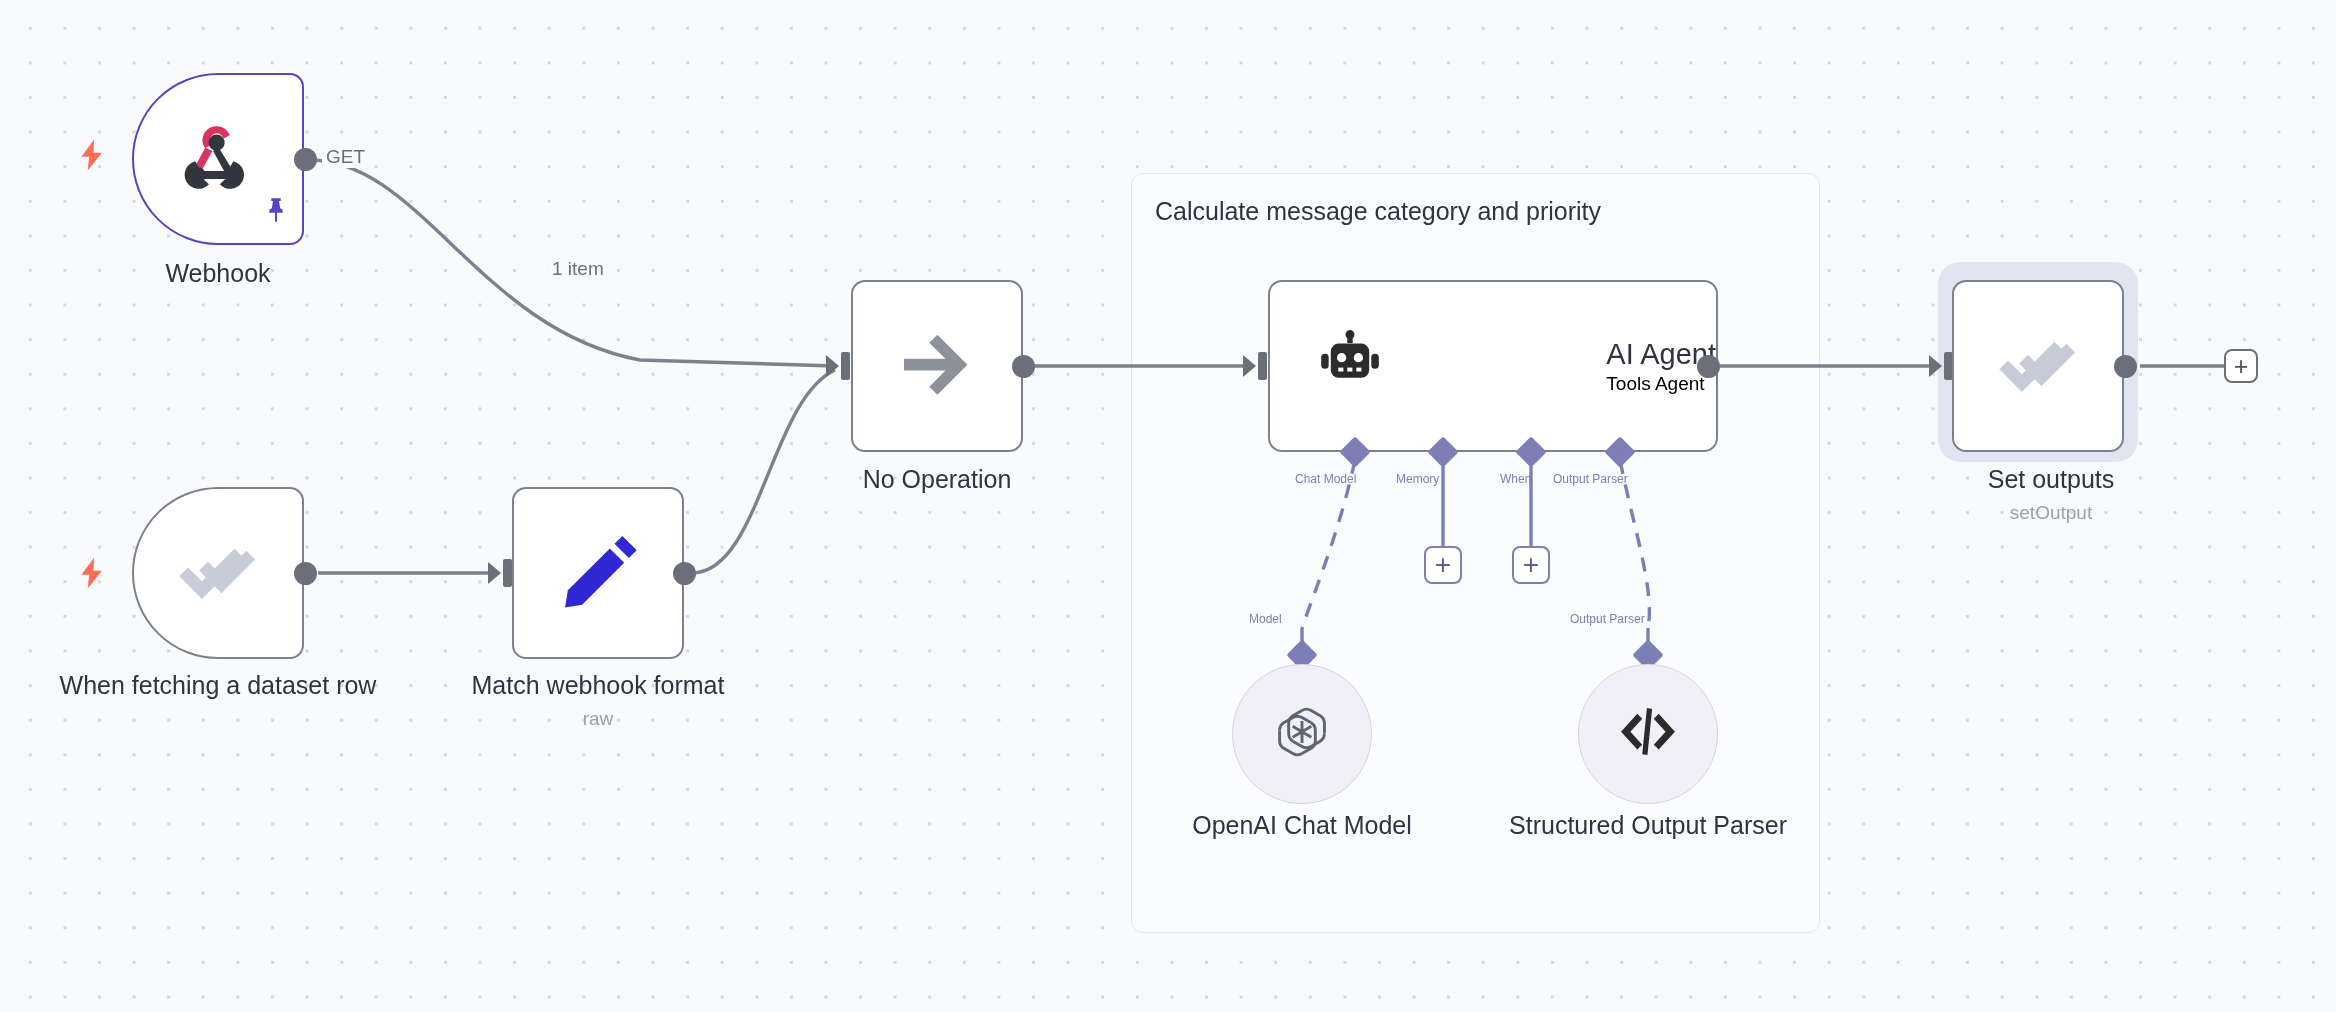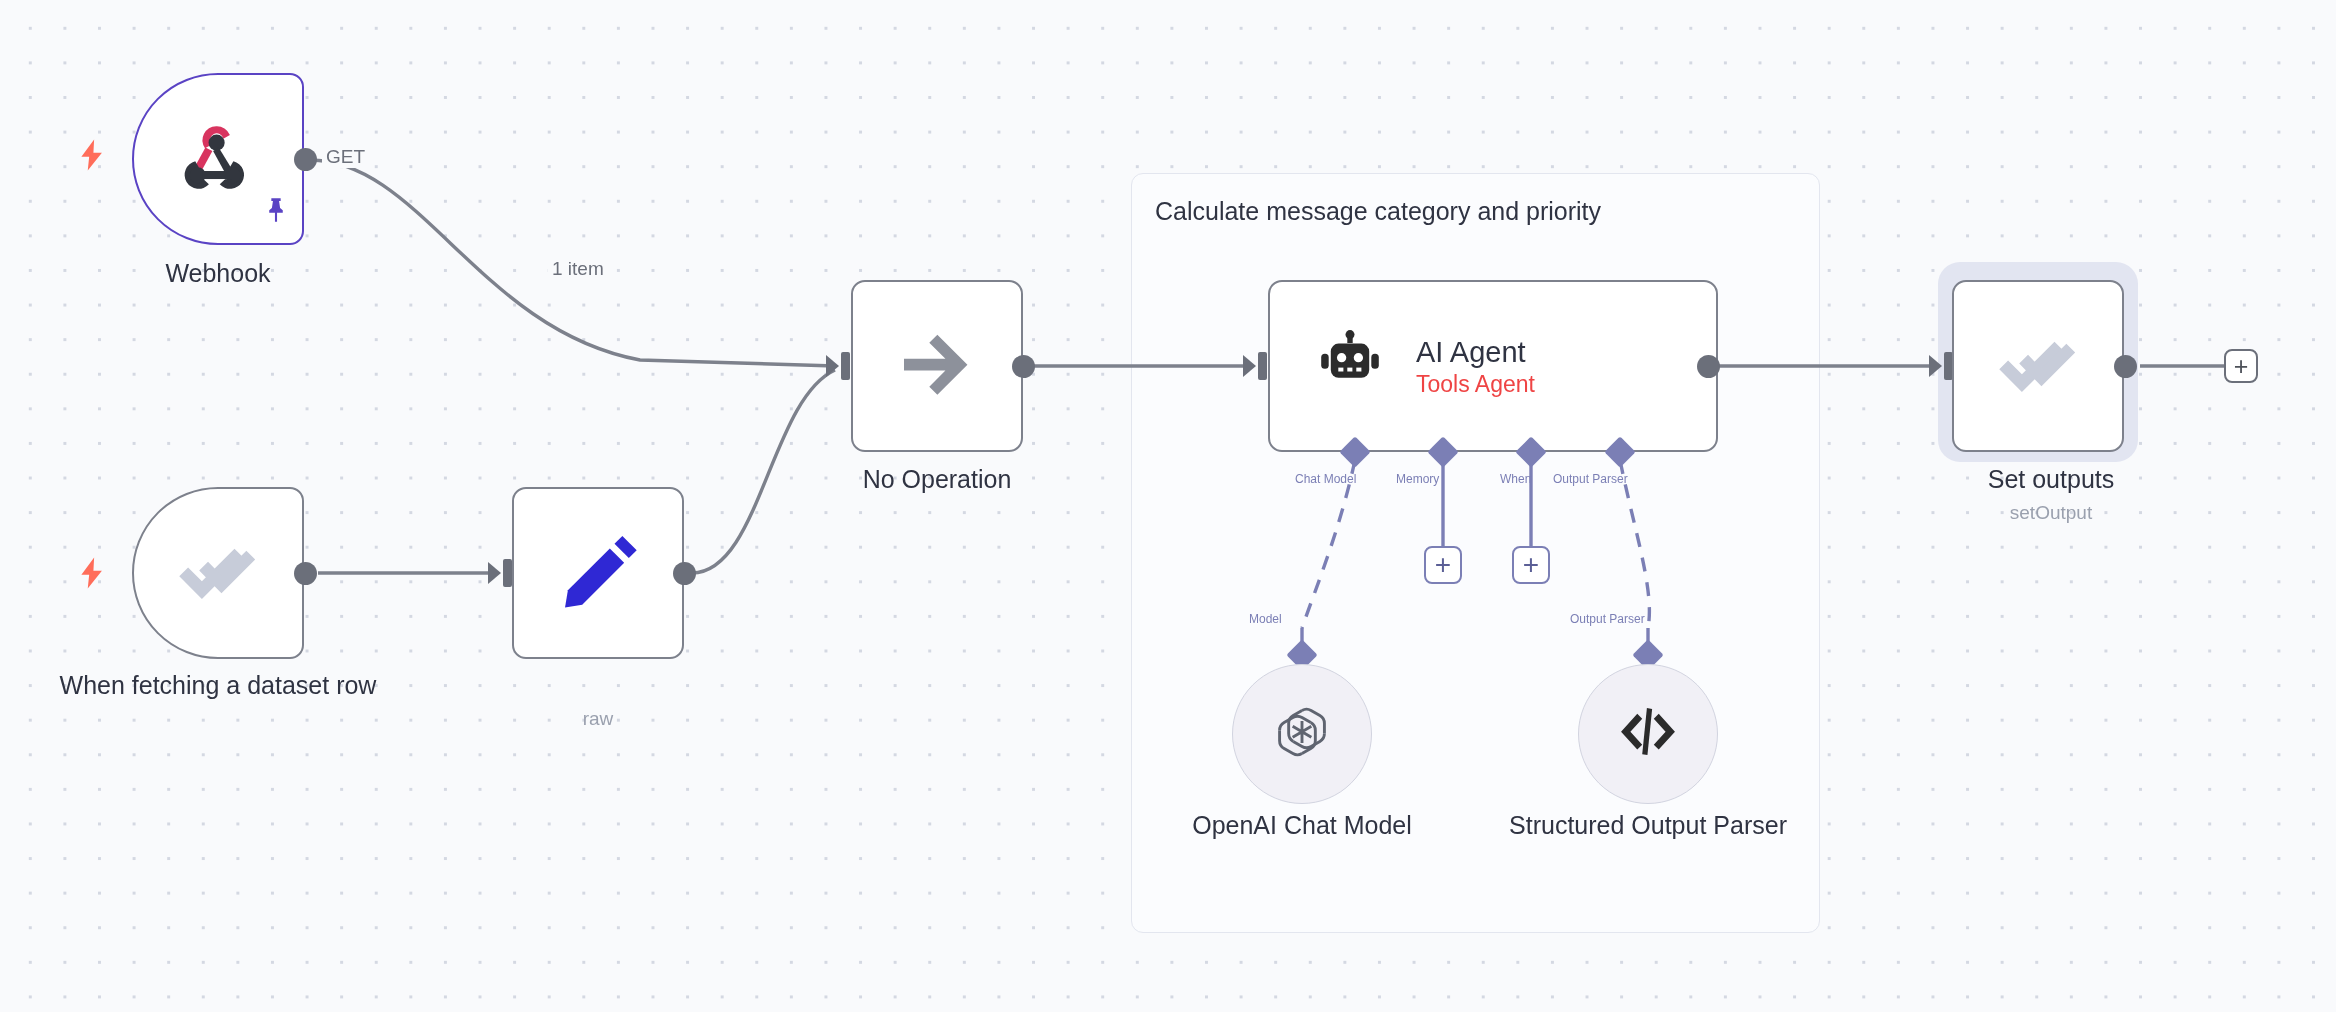--- a/index.html
+++ b/index.html
@@ -67,21 +67,21 @@
     height: 172px;
     border-radius: 86px 14px 14px 86px;
   }
   .node.webhook {
     border-color: #5a43c4;
   }
   .node.wide {
     width: 450px;
     height: 172px;
     border-radius: 14px;
-    justify-content: flex-start;
+    justify-content: space-between;
     padding-left: 44px;
   }
 
   .node-halo {
     position: absolute;
     border-radius: 22px;
     background: #e2e5f1;
   }
 
   .node-label {
@@ -193,22 +193,22 @@
     padding: 0 4px;
     white-space: nowrap;
   }
 
   .agent-title {
     font-size: 29px;
     color: #2f3342;
     line-height: 1.25;
   }
   .agent-sub {
-    font-size: 23px;
-    color: #ef4444;
+    font-size: 19px;
+    color: #000000;
     line-height: 1.25;
   }
 </style>
 </head>
 <body>
 
 <div id="canvas">
 
   <div class="sticky" style="left:1131px; top:173px; width:689px; height:760px;"></div>
   <div class="sticky-title" style="left:1155px; top:197px;">Calculate message category and priority</div>
@@ -287,20 +287,21 @@
   <div class="port-in" style="left:503px; top:559px;"></div>
   <div class="node square" style="left:512px; top:487px;">
     <span>
       <svg width="86" height="86" viewBox="0 0 24 24">
         <path d="M3.6 17.4 L15.3 5.7 L19.3 9.7 L7.6 21.4 L2.8 22.2 Z" fill="#2f28d4"></path>
         <path d="M16.6 4.4 L18.8 2.2 L22.8 6.2 L20.6 8.4 Z" fill="#2f28d4"></path>
       </svg>
     </span>
   </div>
   <div class="port-out" style="left:673px; top:562px;"></div>
+  <div class="node-label" style="left:438px; top:670px; width:320px;">Match webhook format</div>
   <div class="node-sublabel" style="left:438px; top:708px; width:320px;">raw</div>
 
   <div class="edge-label" style="left:548px; top:250px;margin-top:8px;">1 item</div>
 
   <div class="port-arrow" style="left:826px; top:355px;"></div>
   <div class="port-in" style="left:841px; top:352px;"></div>
   <div class="node square" style="left:851px; top:280px;">
     <span>
       <svg width="88" height="88" viewBox="0 0 24 24">
         <path d="M3 10.6 h11.3 L9.9 6.2 l2.2-2.2 8.2 8.2 -8.2 8.2 -2.2-2.2 4.4-4.4 H3 Z" fill="#8d919b"></path>

